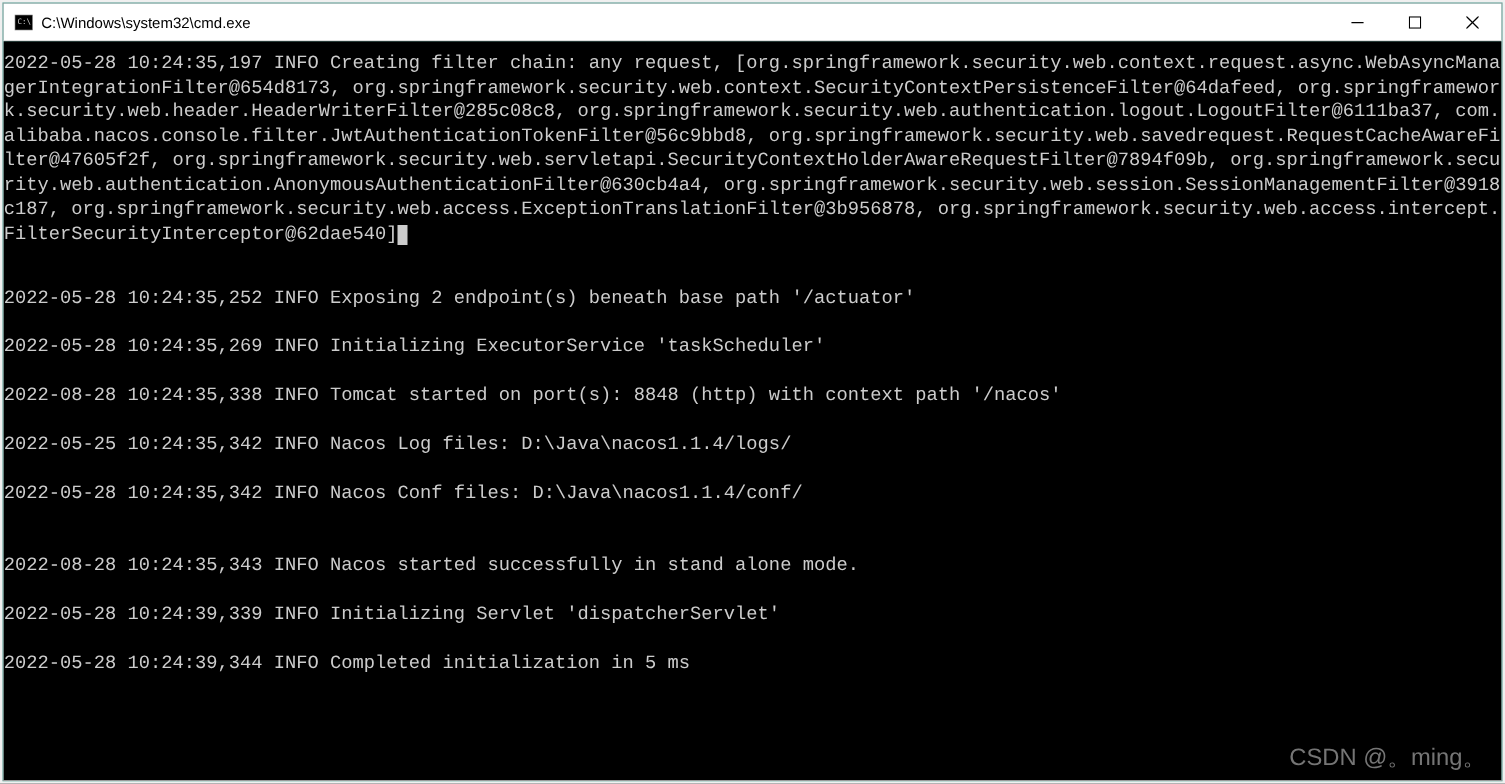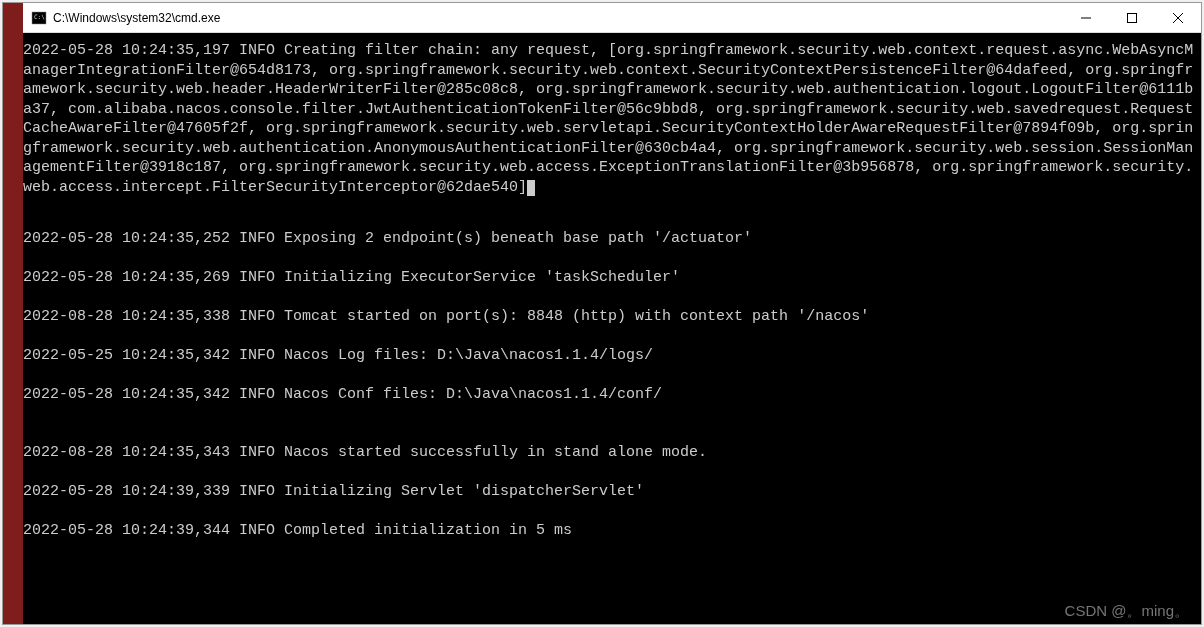--- a/index.html
+++ b/index.html
@@ -11,26 +11,25 @@
       font-family: Arial, sans-serif;
       background: #f0f0f0;
       width: 1204px;
       height: 627px;
       overflow: hidden;
     }
     .window {
       width: 1200px;
       height: 623px;
       margin: 2px;
-      background: #7f1d1d;
+      background: #5eead4;
       border: 1px solid #999;
       display: flex;
       flex-direction: column;
       position: relative;
-      padding-left: 20px;
     }
     .titlebar {
       height: 30px;
       background: #ffffff;
       display: flex;
       align-items: center;
       justify-content: space-between;
       border-bottom: 1px solid #ddd;
     }
     .titlebar-left {
@@ -104,21 +103,21 @@
       width: 8px;
       height: 16px;
       background: #cccccc;
       vertical-align: text-bottom;
     }
     .watermark {
       position: absolute;
       bottom: 4px;
       right: 12px;
       color: #8a8a8a;
-      font-size: 15px;
+      font-size: 19px;
       font-family: Arial, sans-serif;
       opacity: 0.85;
     }
   </style>
 </head>
 <body>
 
 <div class="window">
   <div class="titlebar">
     <div class="titlebar-left">

